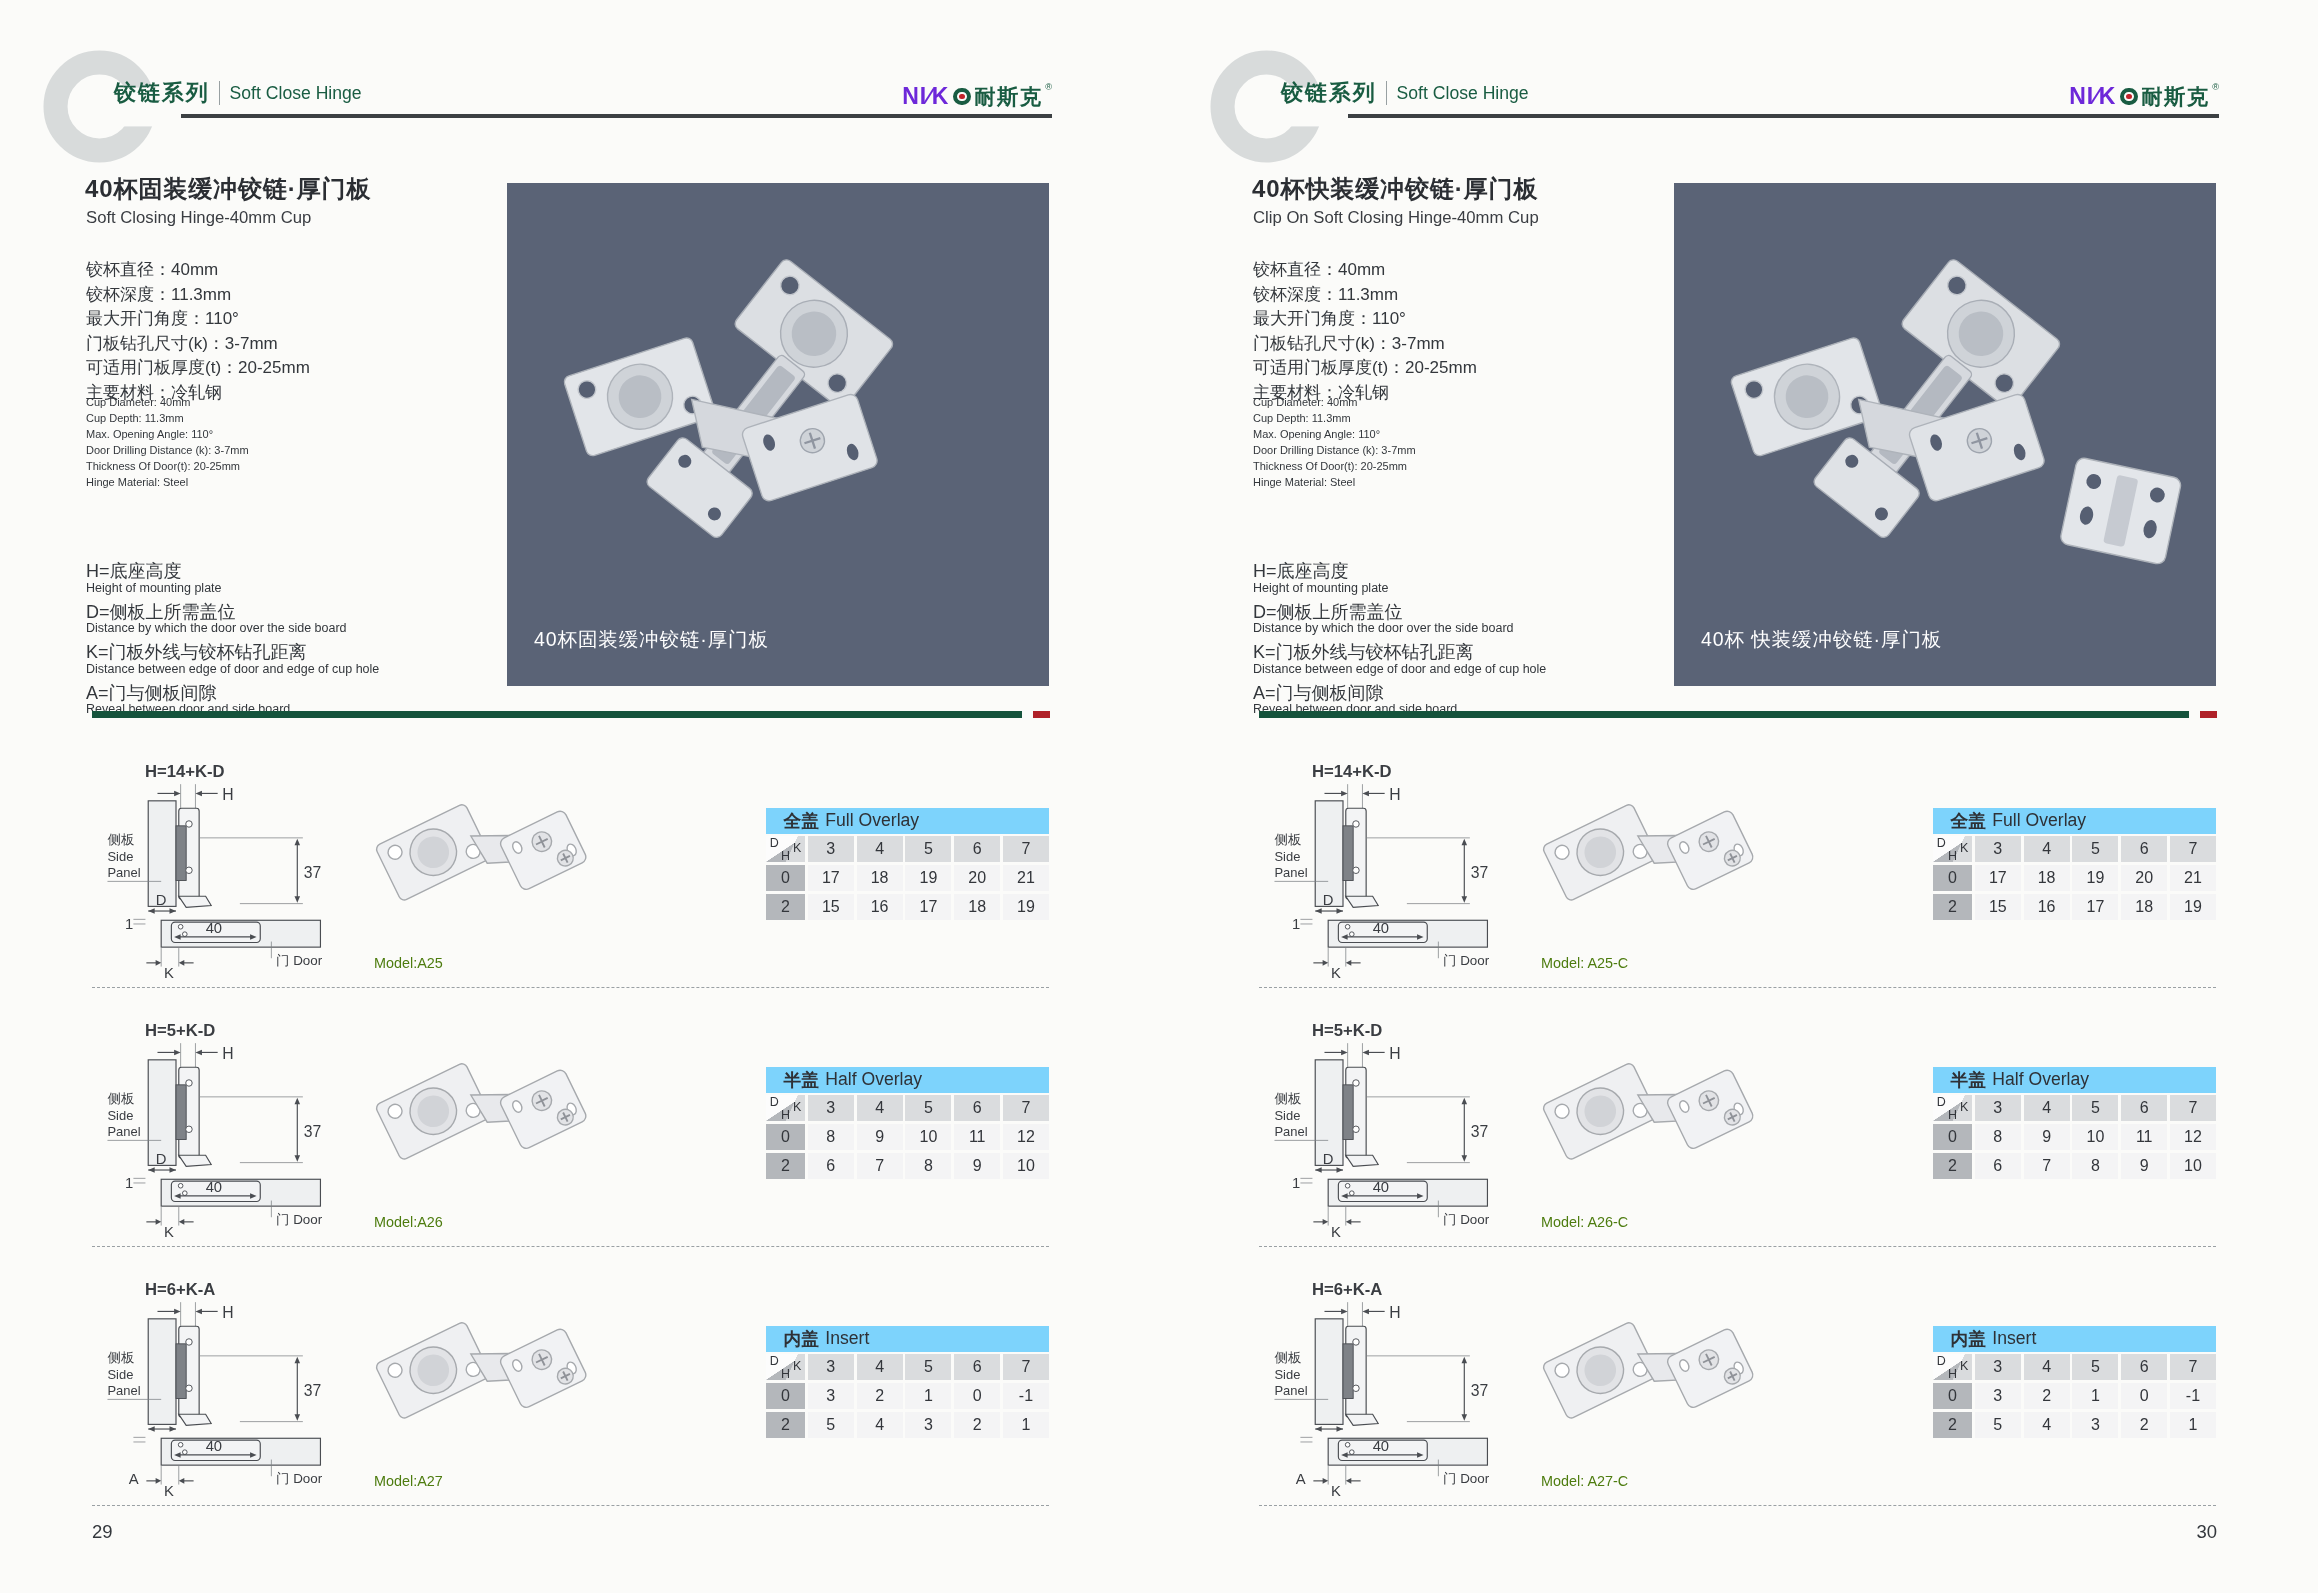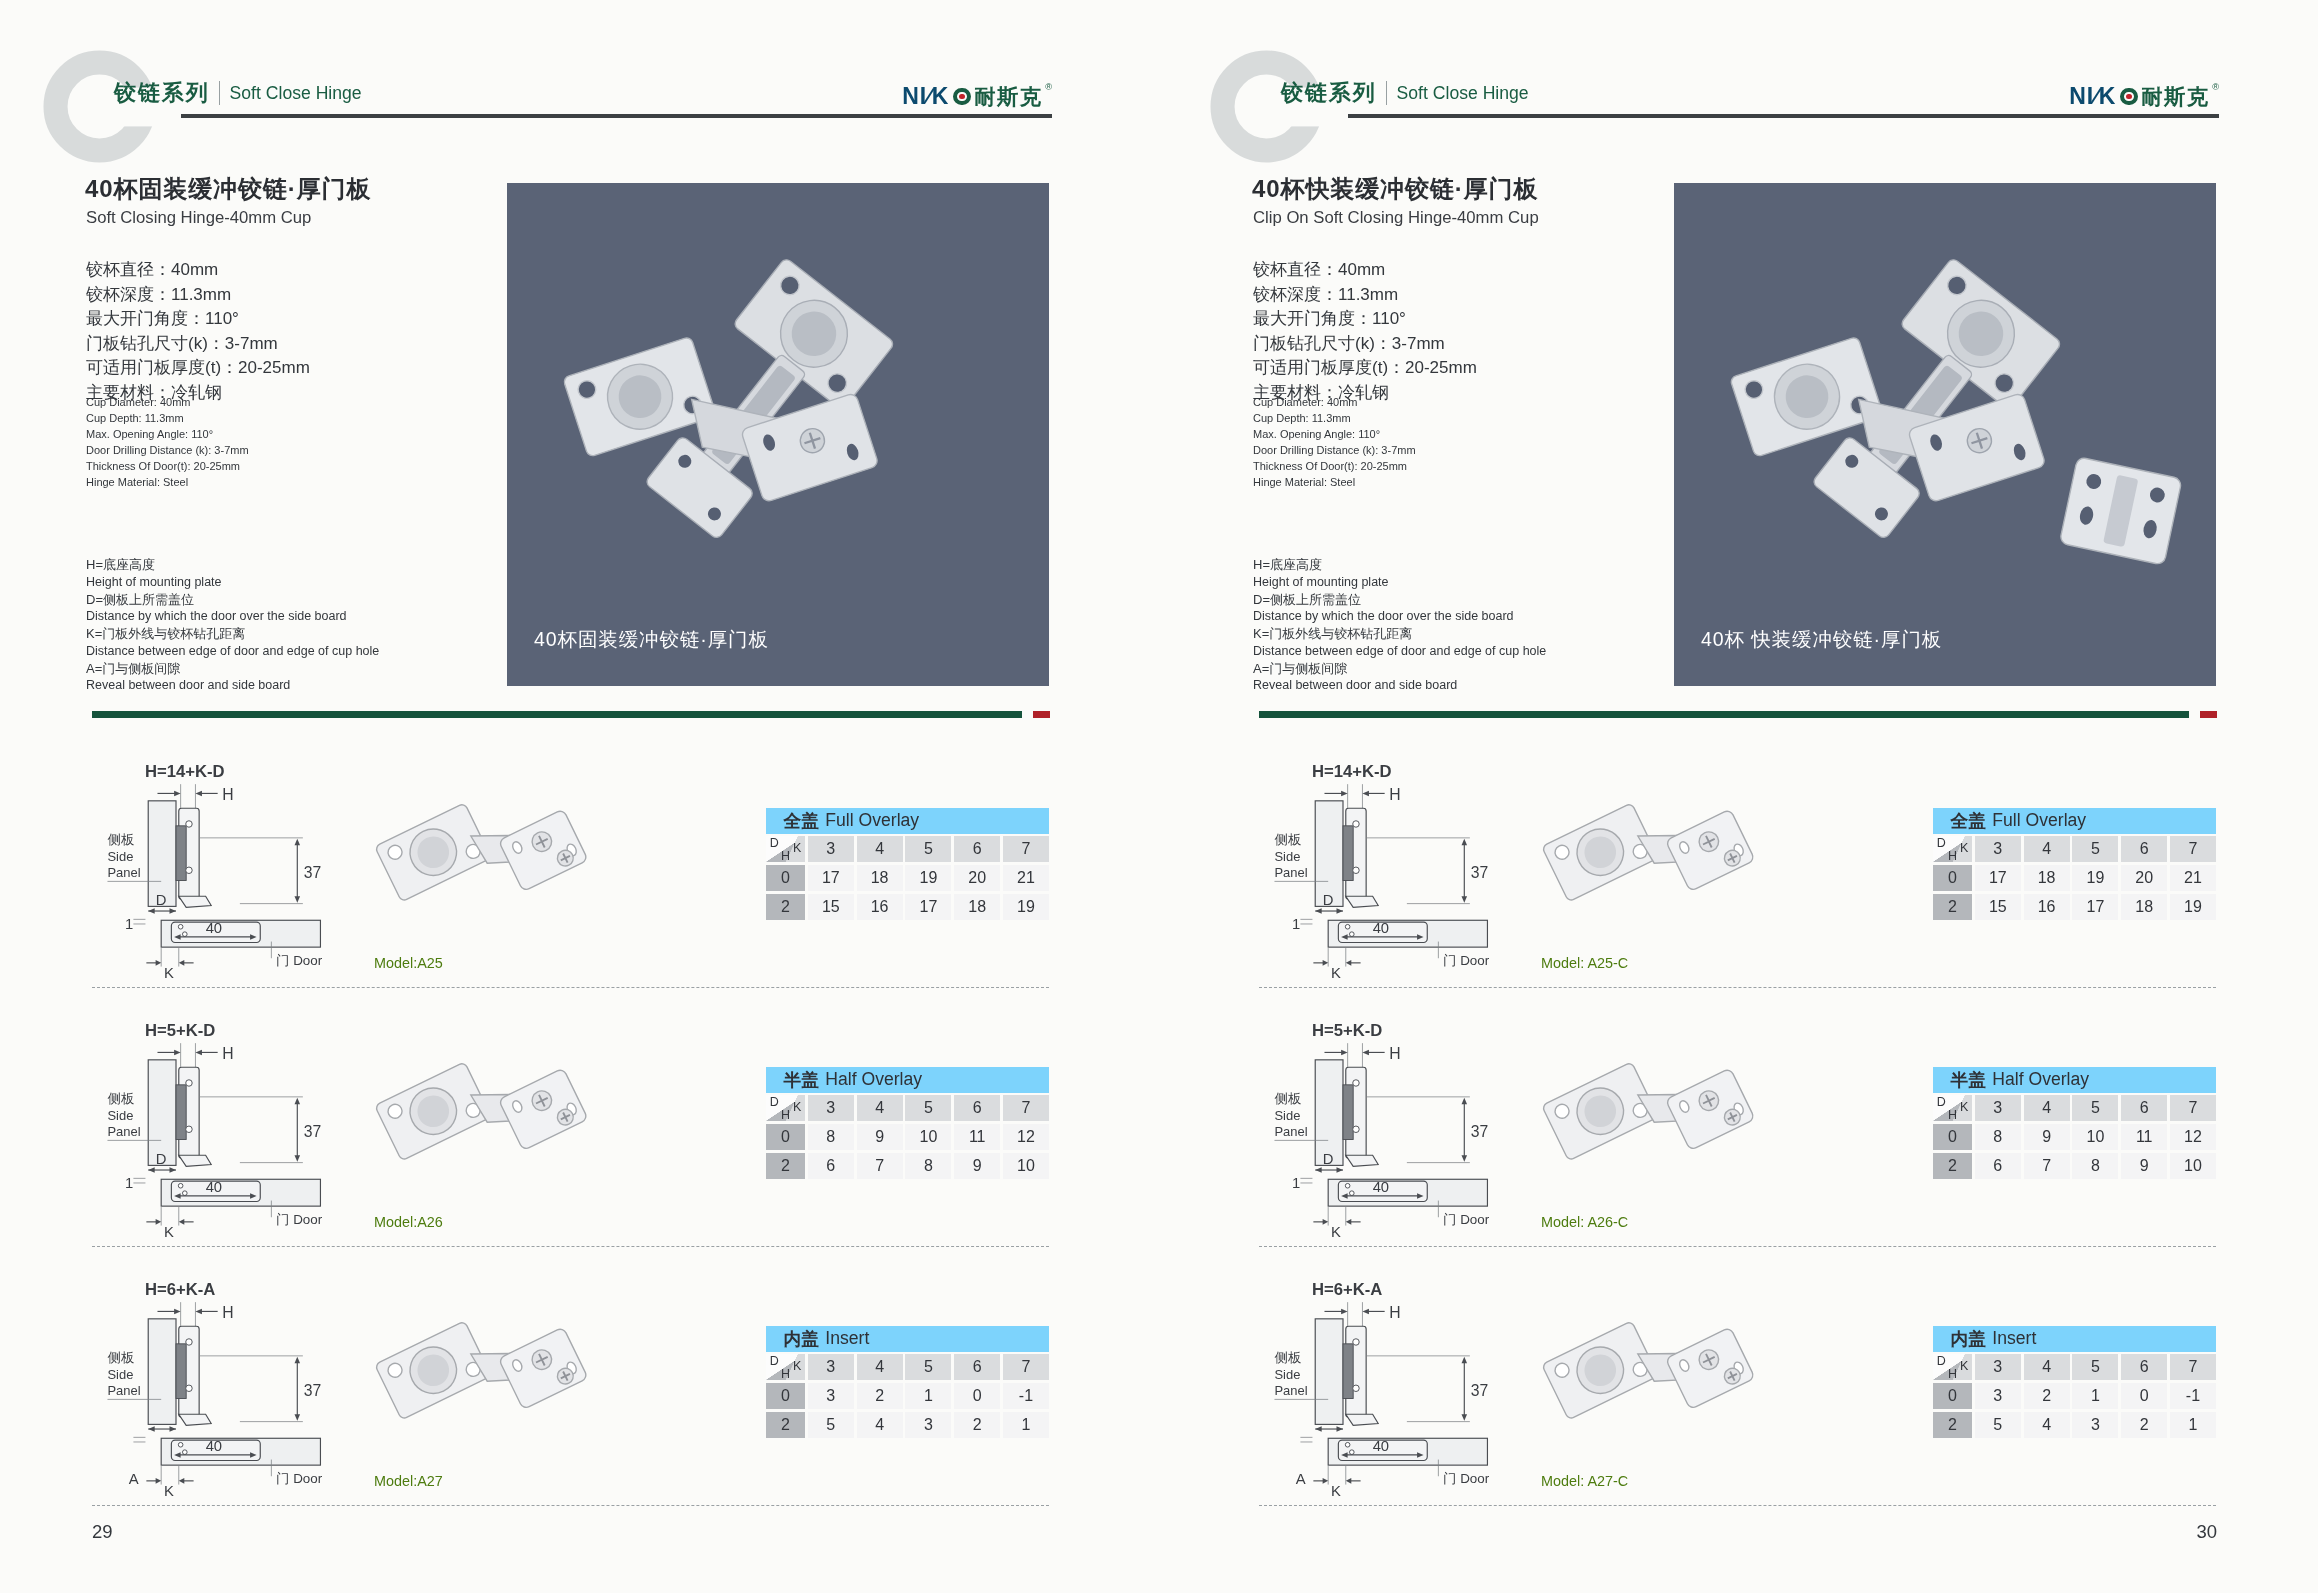--- a/index.html
+++ b/index.html
@@ -7,36 +7,36 @@
           font-family:"Liberation Sans","DejaVu Sans",sans-serif;color:#33373c;}
   .page{position:relative;flex:0 0 1167px;height:1594px;}
 
   
   .c-mark{position:absolute;left:39px;top:44px;width:121px;height:125px;}
   .series{position:absolute;left:102px;top:78px;display:flex;align-items:center;gap:9.3px;}
   .series-cn{font-size:22px;font-weight:bold;color:#195c42;letter-spacing:1.9px;margin-left:12px;}
   .series-divider{width:1.4px;height:24px;background:#98a0a2;}
   .series-en{font-size:17.6px;color:#195c42;}
   .brand{position:absolute;right:115px;top:82px;display:flex;align-items:center;gap:2.8px;}
-  .brand-en{font-size:23px;font-weight:800;color:#0c4a6e;letter-spacing:0.9px;}
+  .brand-en{font-size:23px;font-weight:800;color:#6d28d9;letter-spacing:0.9px;}
   .brand-o{position:relative;display:inline-block;width:17.6px;height:17.6px;border:4.2px solid #195c42;border-radius:50%;box-sizing:border-box;margin:0 0.9px;}
   .brand-o::after{content:"";position:absolute;left:50%;top:50%;width:5.6px;height:5.6px;margin:-2.8px 0 0 -2.8px;background:#c2232a;border-radius:50%;}
   .brand-cn{font-size:21.3px;font-weight:800;color:#195c42;letter-spacing:1.4px;}
   .brand-reg{font-size:9.3px;color:#195c42;align-self:flex-start;}
   .header-rule{position:absolute;left:181px;right:115px;top:114px;height:3.7px;background:#3c4043;}
 
   
   .product-title{position:absolute;left:85px;top:173px;margin:0;font-size:24px;font-weight:bold;color:#2b2e33;letter-spacing:0.9px;}
   .product-sub{position:absolute;left:86px;top:208px;font-size:16.7px;color:#3a3d42;text-align:center;}
   .specs-cn{position:absolute;left:86px;top:258px;}
   .specs-cn .line{font-size:17px;line-height:24.6px;}
   .specs-en{position:absolute;left:86px;top:394px;}
   .specs-en .line{font-size:11px;line-height:16px;}
   .defs{position:absolute;left:86px;top:555px;}
-  .def-cn{font-size:13px;line-height:18.5px;margin-top:1px;font-weight:500;}
+  .def-cn{font-size:18px;line-height:18.5px;margin-top:7px;font-weight:500;}
   .def-en{font-size:12.5px;line-height:15px;}
 
   
   .photo{position:absolute;left:507px;top:183px;width:542px;height:503px;margin:0;background:#5a6376;}
   .photo svg{position:absolute;inset:0;}
   .photo-caption{position:absolute;left:27px;bottom:33px;font-size:19.5px;color:#ffffff;letter-spacing:0.9px;}
   .page:nth-child(1) .extra-plate{display:none;}
 
   
   .accent-bar{position:absolute;left:92px;top:711px;width:930px;height:6.5px;background:#15533c;}

